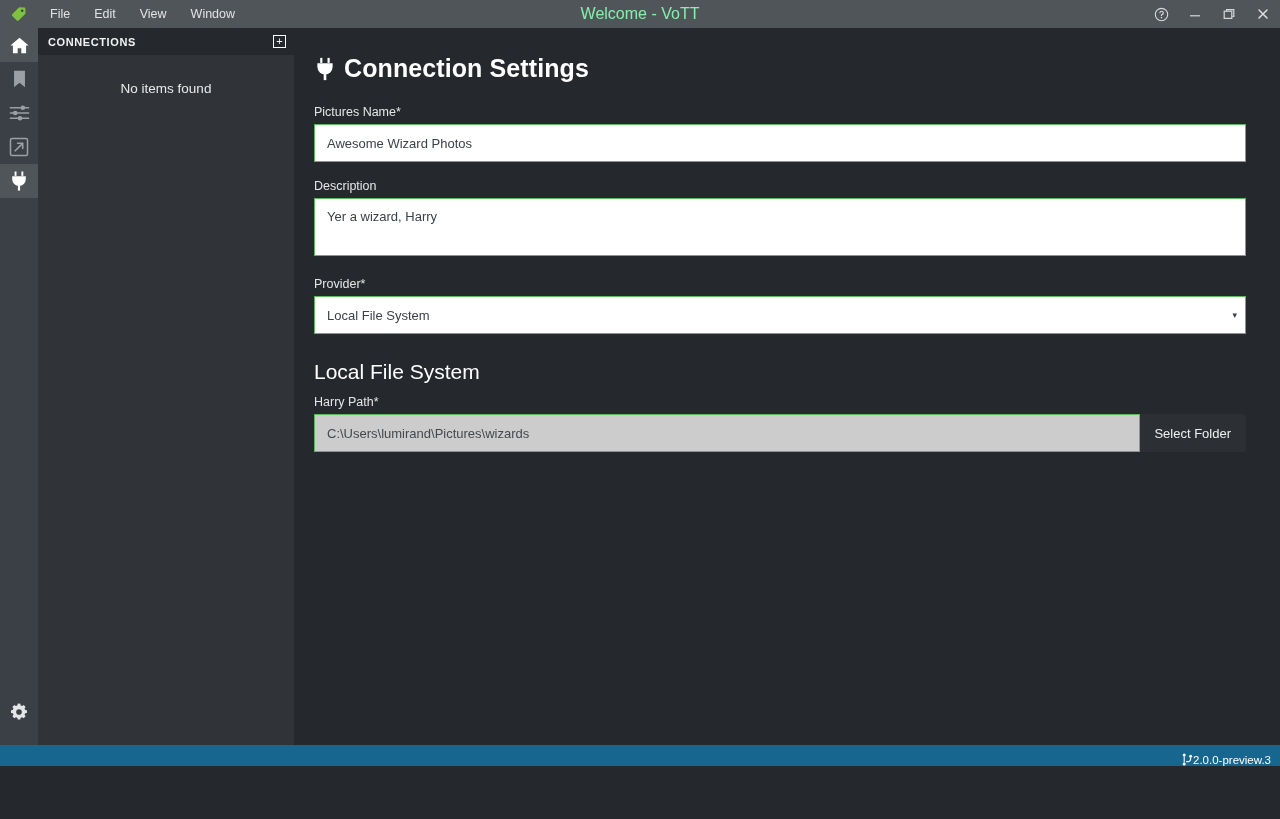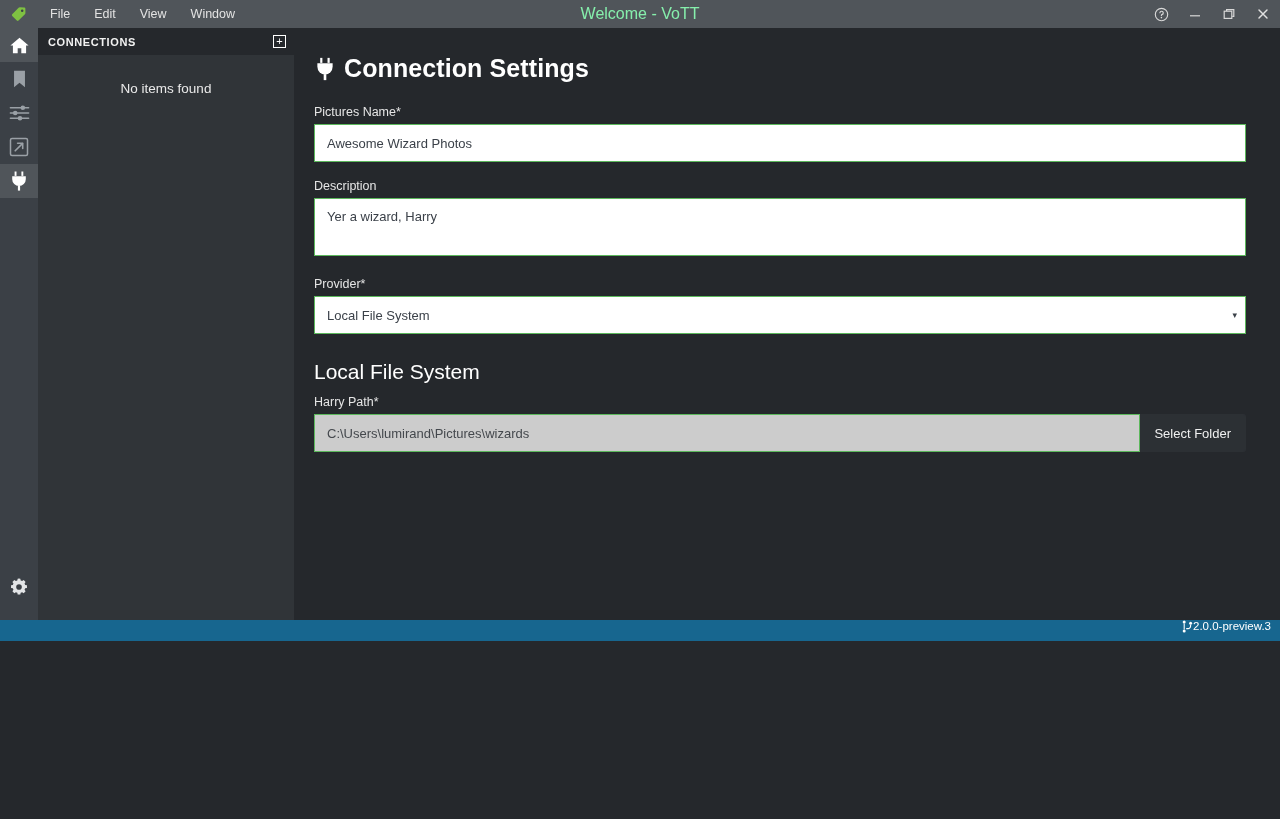--- a/index.html
+++ b/index.html
@@ -4,21 +4,21 @@
 <style>
   * { box-sizing: border-box; margin: 0; padding: 0; }
   html, body {
     width: 1280px; height: 819px;
     overflow: hidden;
     background: #25282c;
     font-family: "Liberation Sans", sans-serif;
     -webkit-font-smoothing: antialiased;
   }
 
-  #app { position: relative; width: 1280px; height: 641px; display: flex; flex-direction: column; }
+  #app { position: relative; width: 1280px; height: 766px; display: flex; flex-direction: column; }
 
   
   .titlebar {
     height: 28px; flex: 0 0 28px;
     background: #50555a;
     display: flex; align-items: center;
     position: relative;
     color: #e8e8e8;
   }
   .tb-logo { width: 38px; display: flex; align-items: center; justify-content: center; }
@@ -165,21 +165,21 @@
     font-size: 13px; font-family: "Liberation Sans", sans-serif;
     padding: 0 16px; height: 37px; cursor: pointer; color: #fff;
   }
   .btn-success { background: #5cb85c; }
   .btn-secondary { background: #868e96; }
 
   
   .statusbar {
     height: 21px; flex: 0 0 21px;
     background: #17668f;
-    display: flex; align-items: flex-start; justify-content: flex-end;
+    display: flex; align-items: flex-end; justify-content: flex-end;
     padding-right: 9px; gap: 0;
     color: #ffffff; font-size: 11.5px;
   }
   .statusbar svg { display: block; }
 </style>
 </head>
 <body>
 
 <div id="app">
 

